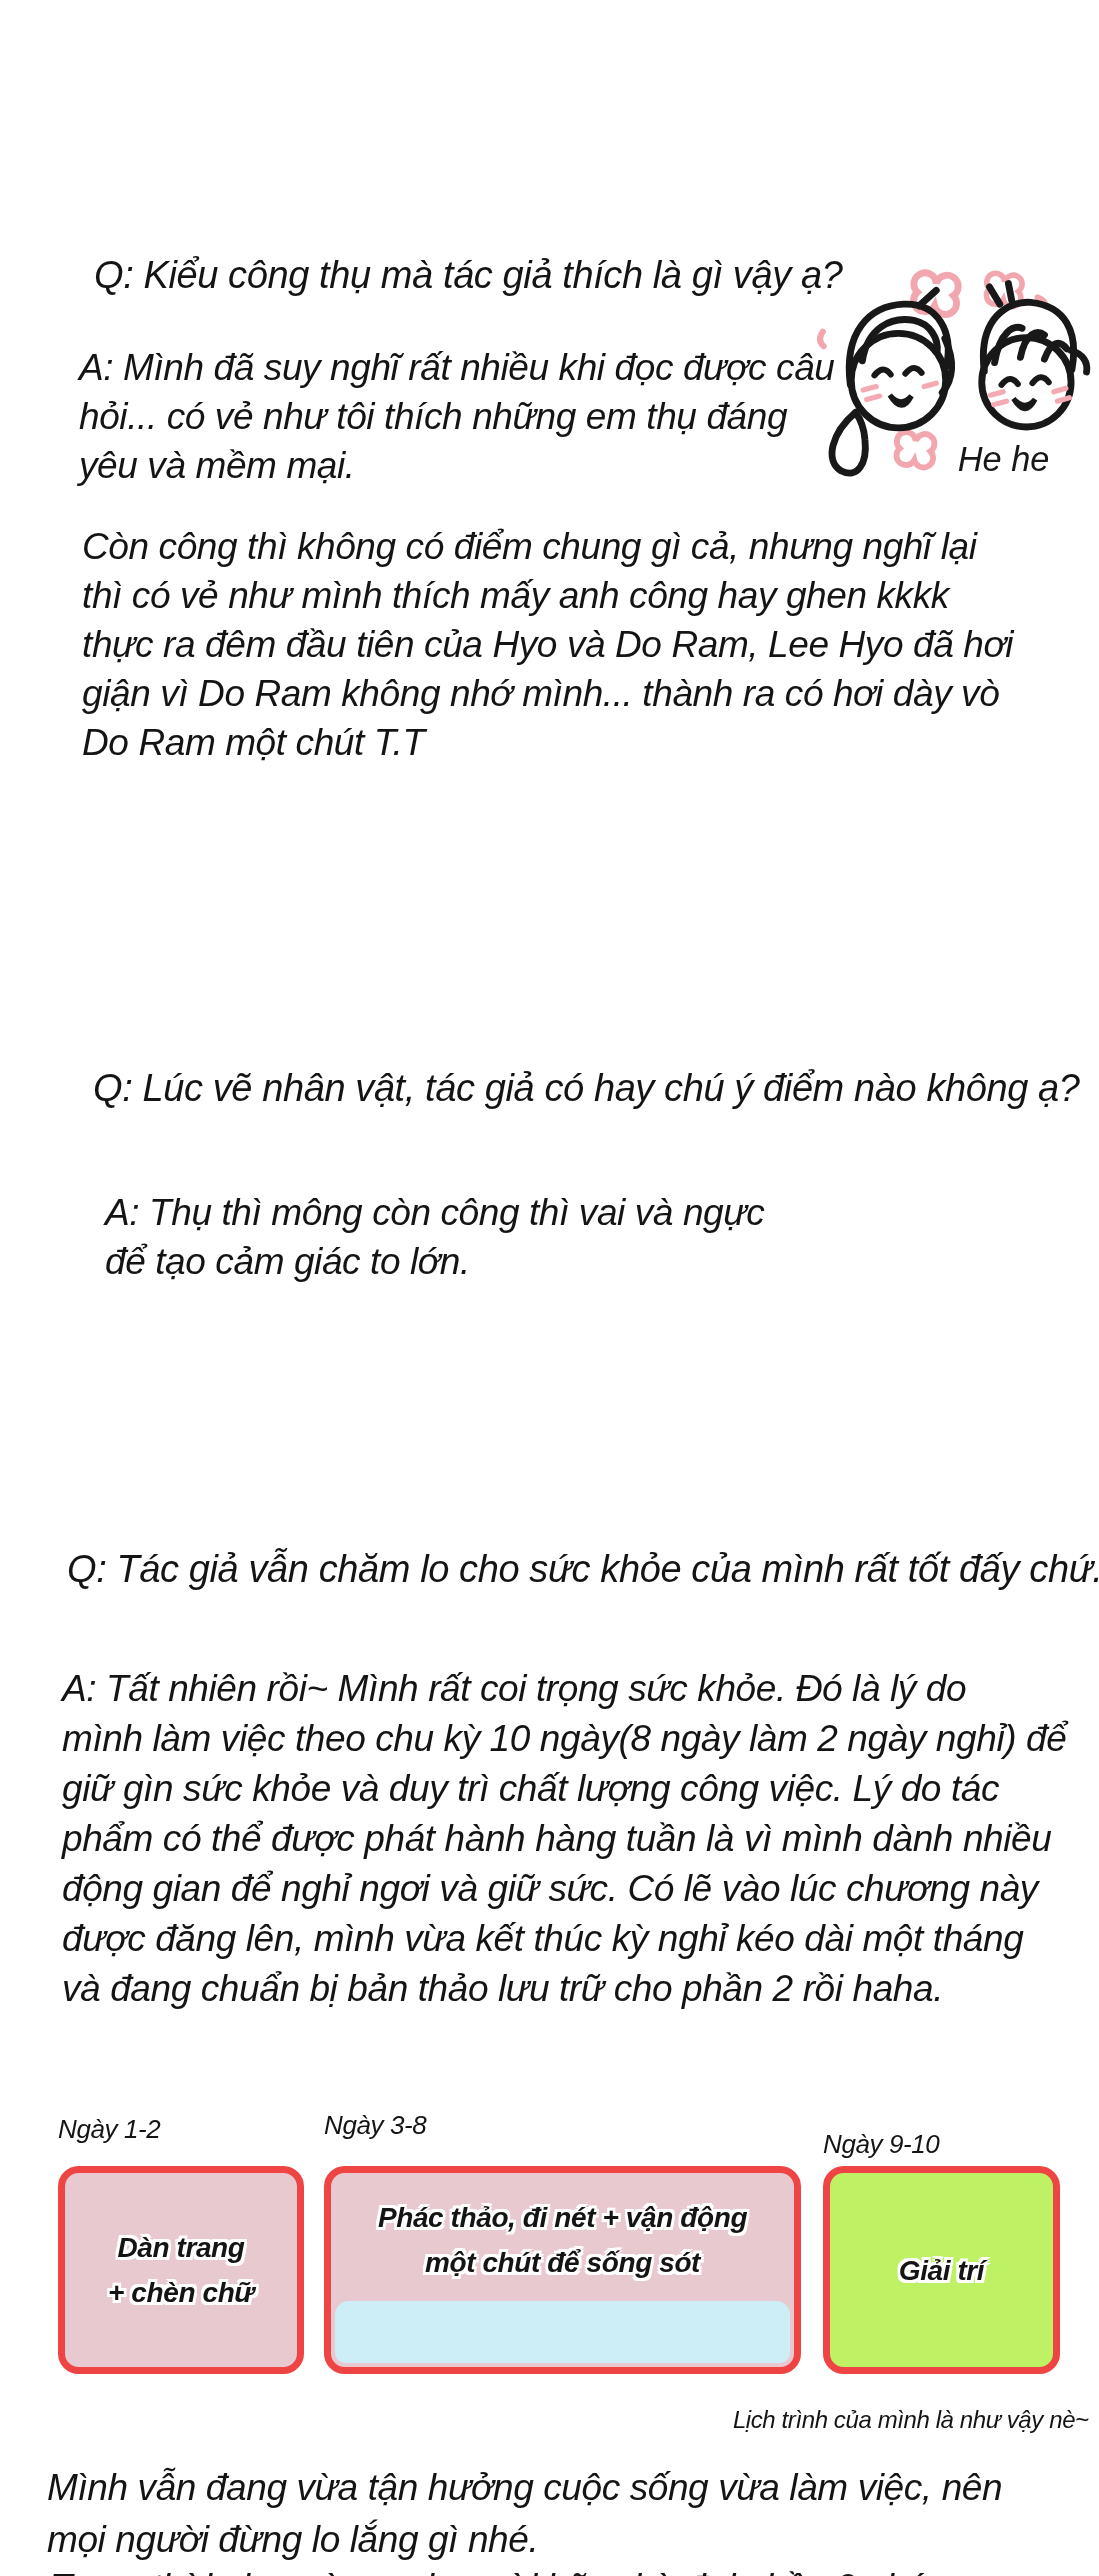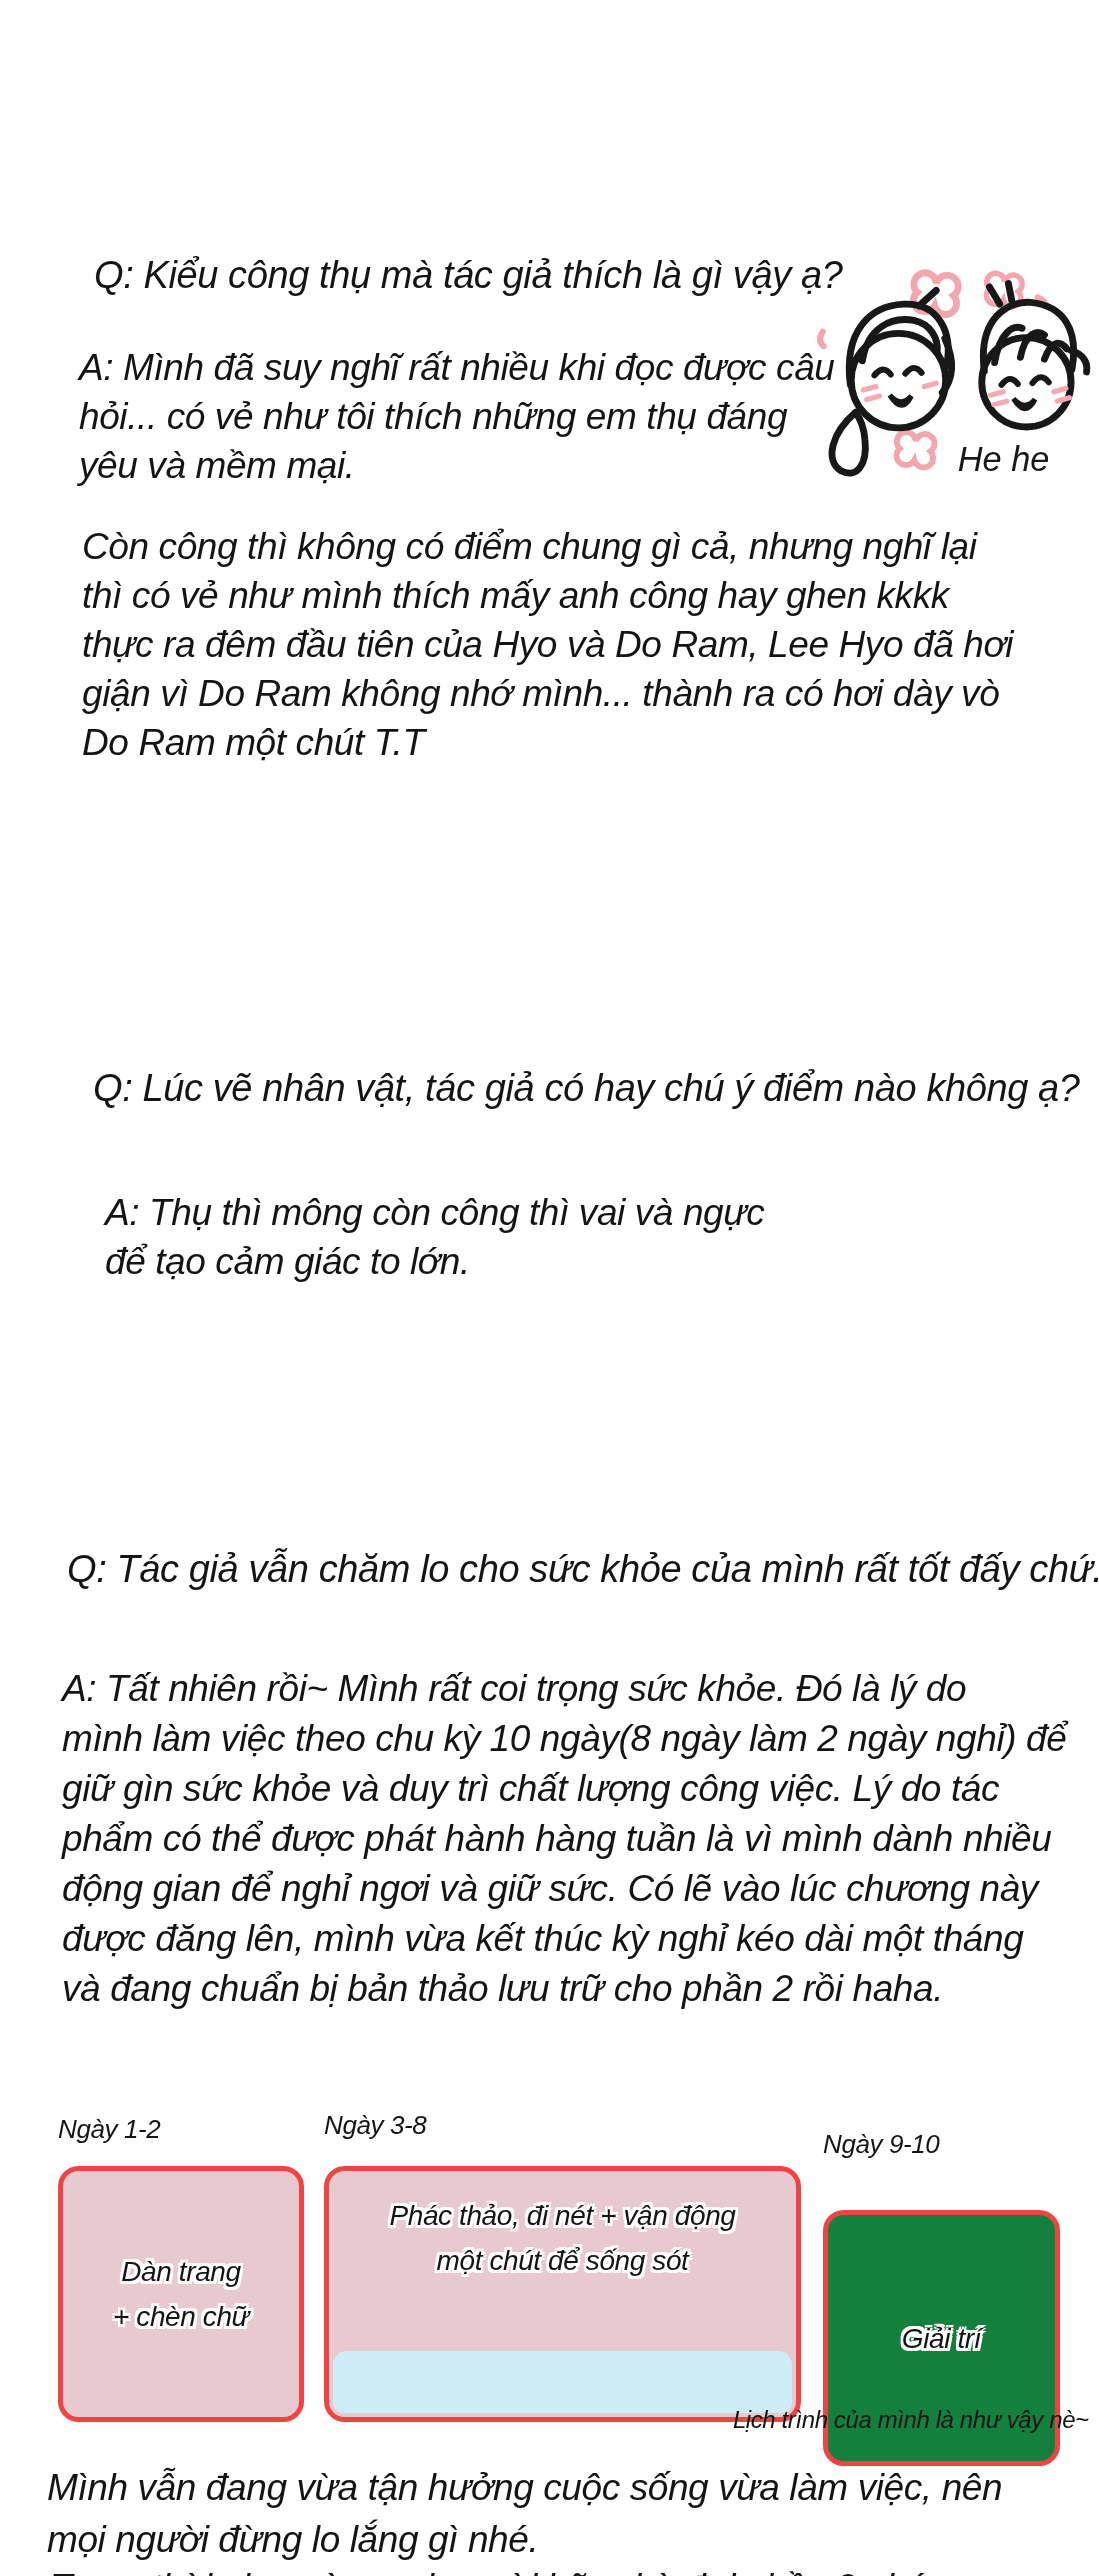--- a/index.html
+++ b/index.html
@@ -20,27 +20,28 @@
   }
   .q{font-size:38px;}
   .body-text{font-size:37px;line-height:49px;}
   .body-text div{height:49px;}
   .a3 div{height:50px;}
   .footer div{height:52px;}
   .sched-label{font-size:26px;}
   .box{
     position:absolute;
     top:58px;
-    height:256px;
-    border:5px solid #ef4444;
+    height:208px;
+    border:7px solid #ef4444;
     border-radius:20.6px;
     box-sizing:border-box;
+    font-weight:bold;
   }
   .box-pink{background:#e7c9cf;}
-  .box-blue{background:#15803d;margin-top:44px;}
+  .box-blue{background:#bef264;}
   .box-text{
     font-style:italic;
     font-size:28px;
     color:#141414;
     text-align:center;
     letter-spacing:-0.4px;
     line-height:45px;
     text-shadow:
       -2.6px -2.6px 0 #fff, 2.6px -2.6px 0 #fff, -2.6px 2.6px 0 #fff, 2.6px 2.6px 0 #fff,
       0 -2.6px 0 #fff, 0 2.6px 0 #fff, -2.6px 0 0 #fff, 2.6px 0 0 #fff;

